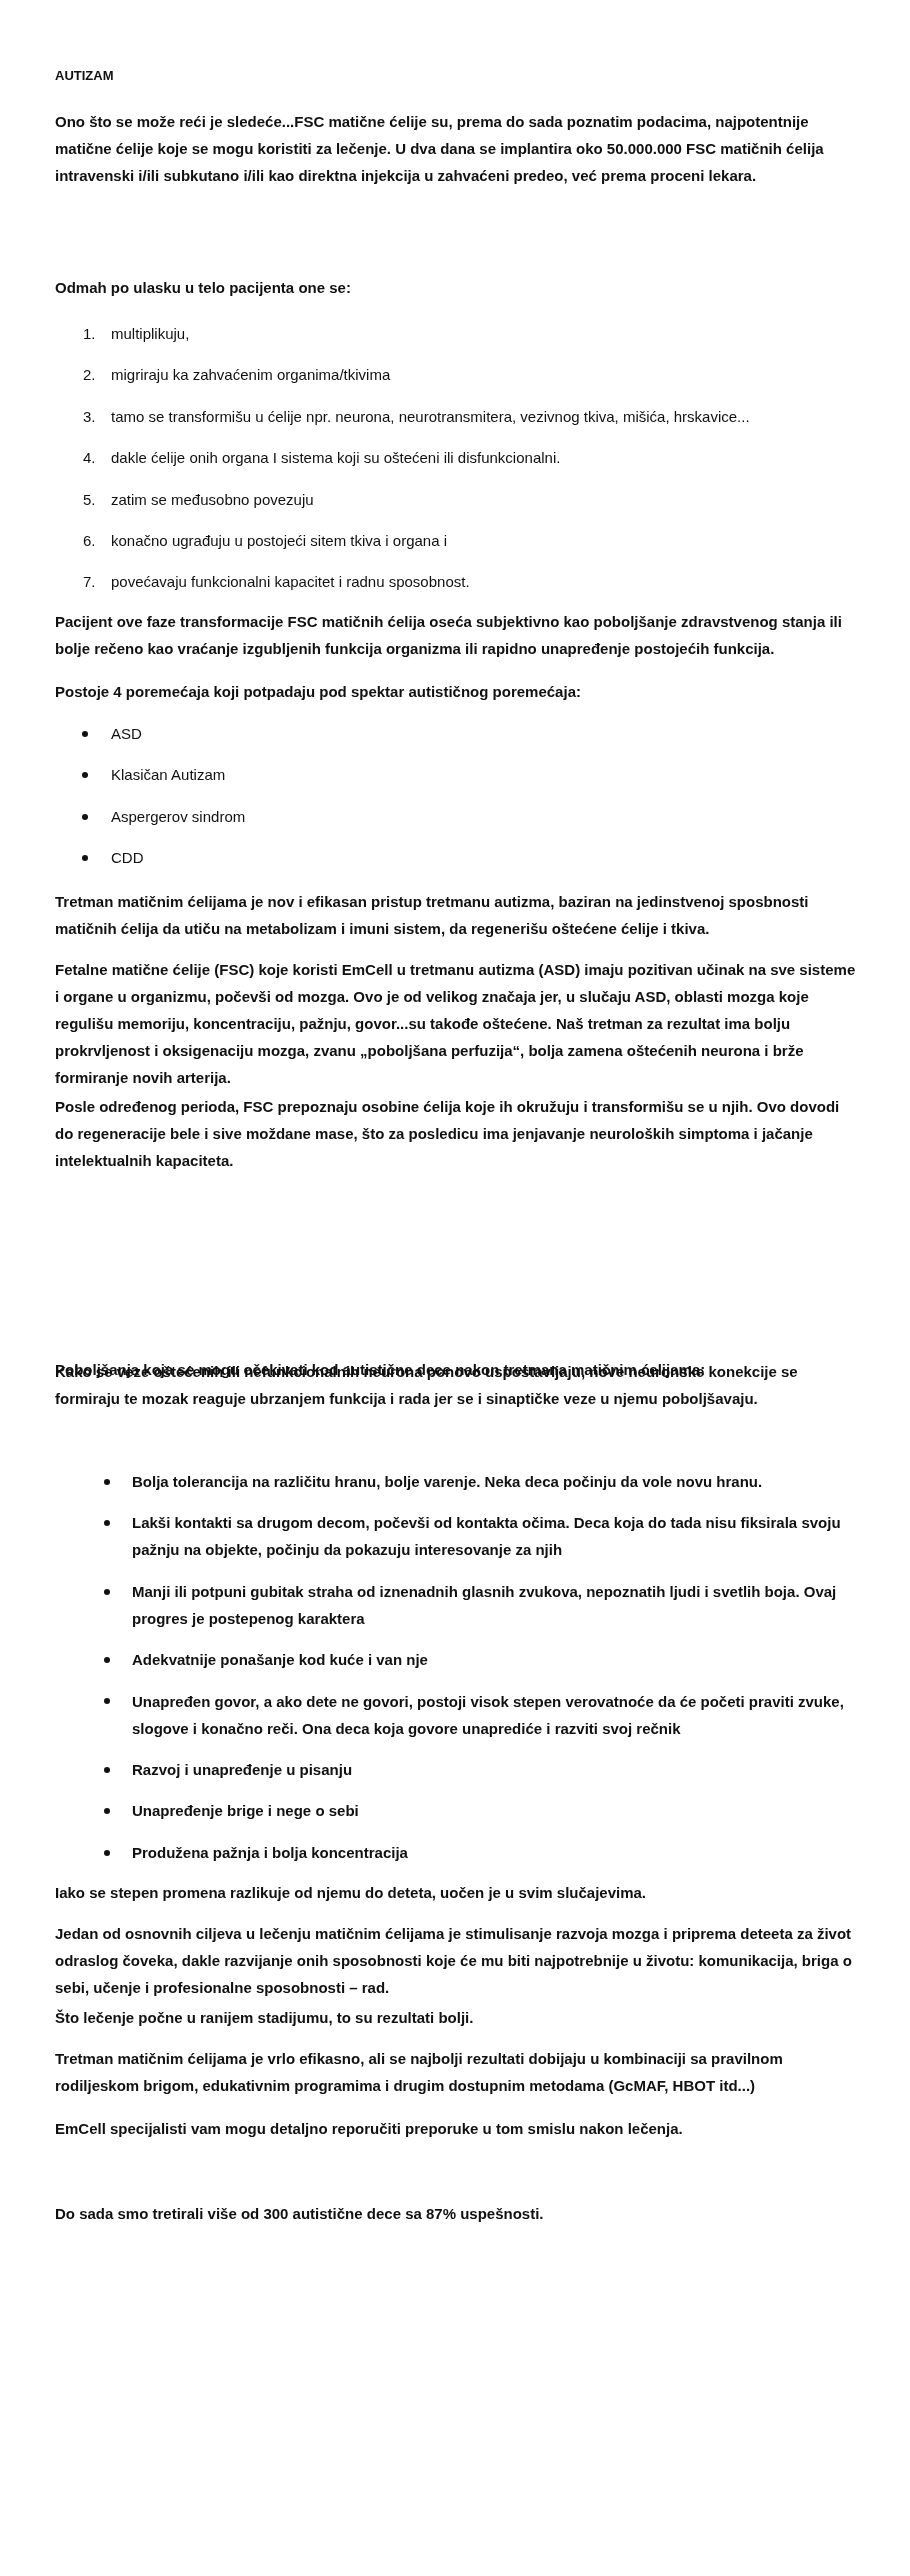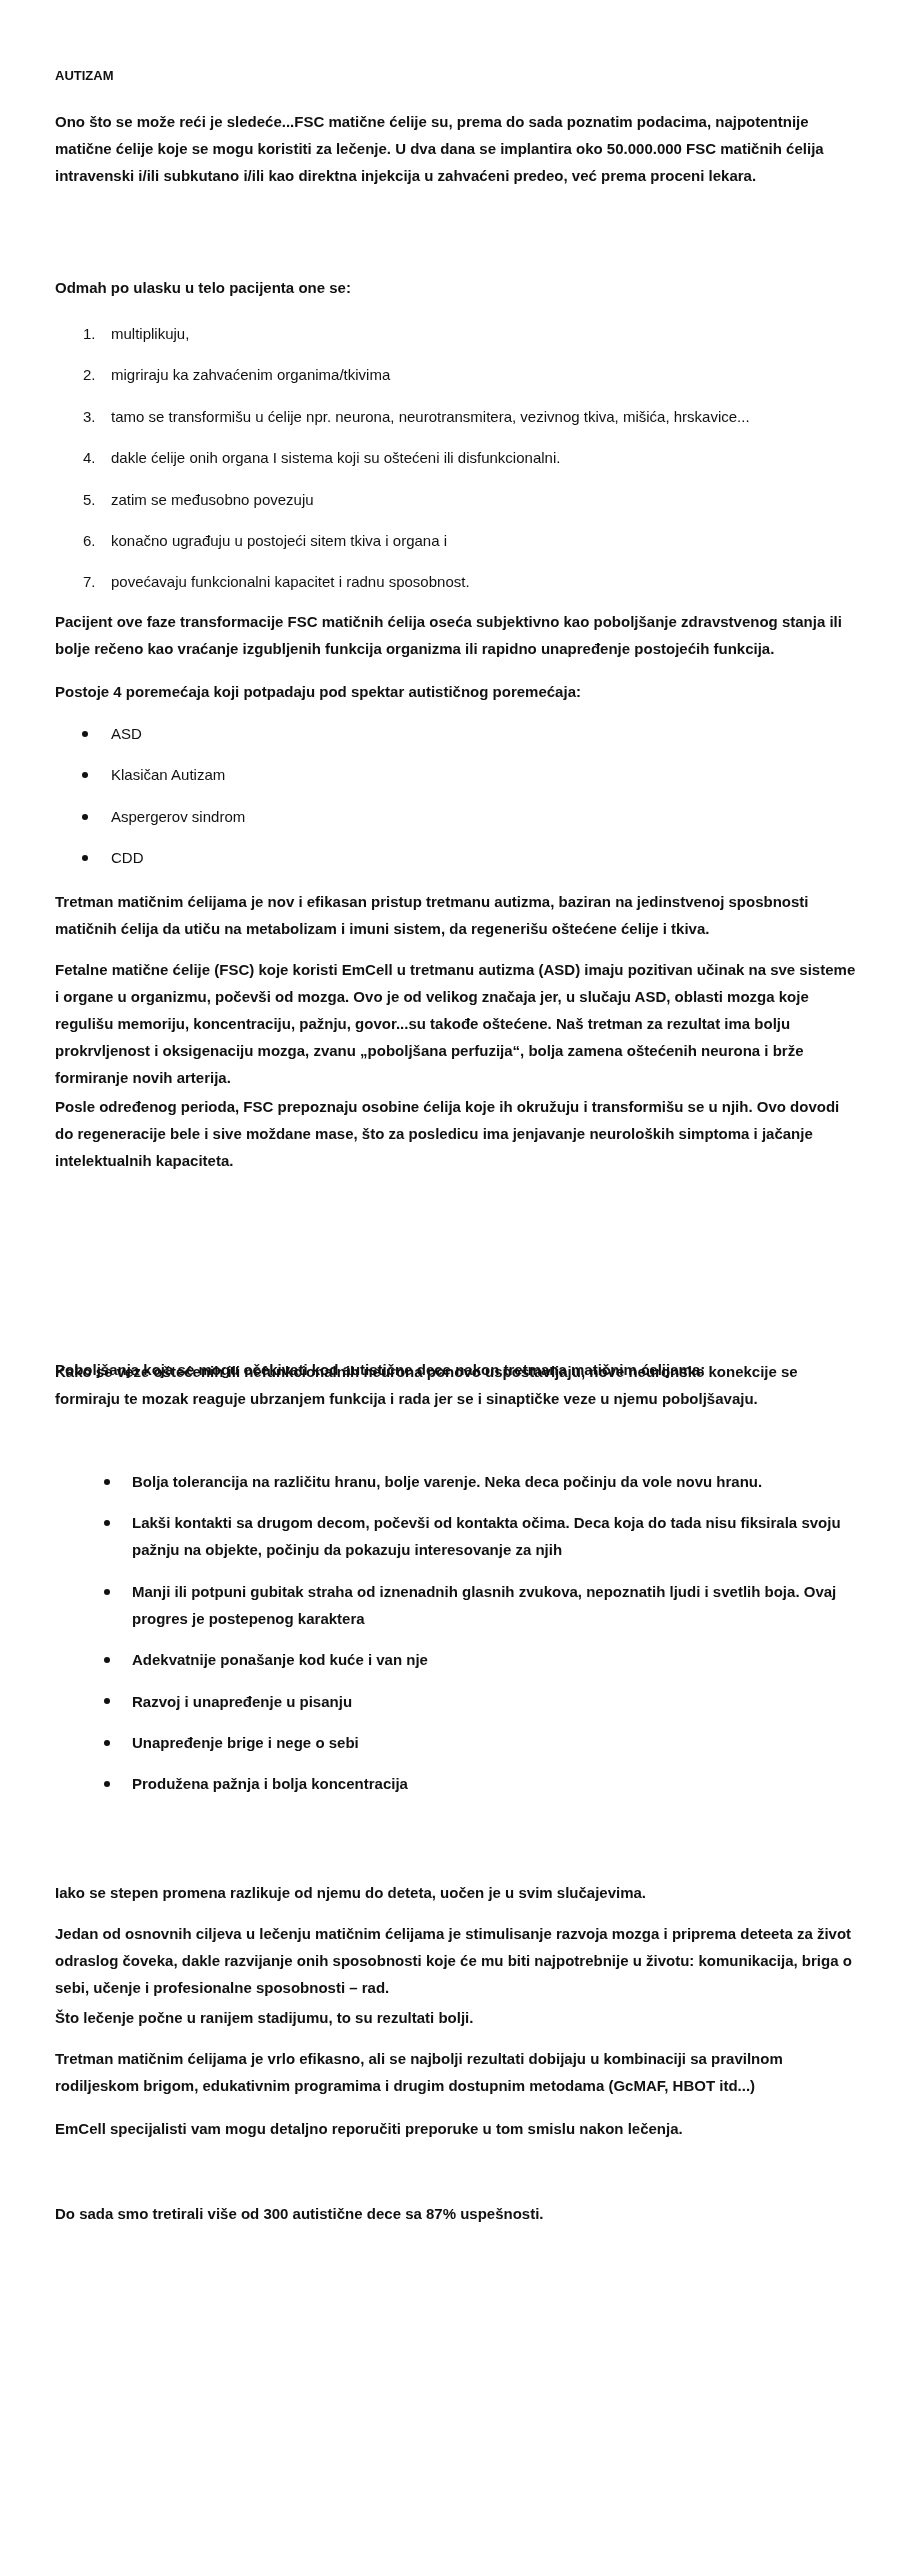--- a/index.html
+++ b/index.html
@@ -75,20 +75,21 @@
 
   <p class="abs" style="top:1358px;">Kako se veze oštećenih ili nefunkcionalnih neurona ponovo uspostavljaju, nove neuronske konekcije se formiraju te mozak reaguje ubrzanjem funkcija i rada jer se i sinaptičke veze u njemu poboljšavaju.</p>
 
   <p class="abs" style="top:1356px;">Poboljšanja koja se mogu očekivati kod autistične dece nakon tretmana matičnim ćelijama:</p>
 
   <ul class="abs dot-list2" style="top:1468px; line-height:27px;font-weight:bold;">
     <li class="dot-item"><span class="marker"><span class="bullet-dot"></span></span><span>Bolja tolerancija na različitu hranu, bolje varenje. Neka deca počinju da vole novu hranu.</span></li>
     <li class="dot-item"><span class="marker"><span class="bullet-dot"></span></span><span>Lakši kontakti sa drugom decom, počevši od kontakta očima. Deca koja do tada nisu fiksirala svoju pažnju na objekte, počinju da pokazuju interesovanje za njih</span></li>
     <li class="dot-item"><span class="marker"><span class="bullet-dot"></span></span><span>Manji ili potpuni gubitak straha od iznenadnih glasnih zvukova, nepoznatih ljudi i svetlih boja. Ovaj progres je postepenog karaktera</span></li>
     <li class="dot-item"><span class="marker"><span class="bullet-dot"></span></span><span>Adekvatnije ponašanje kod kuće i van nje</span></li>
+    <li class="dot-item"><span class="marker"><span class="bullet-dot"></span></span><span>Unapređen govor, a ako dete ne govori, postoji visok stepen verovatnoće da će početi praviti zvuke, slogove i konačno reči. Ona deca koja govore unaprediće i razviti svoj rečnik</span></li>
     <li class="dot-item"><span class="marker"><span class="bullet-dot"></span></span><span>Razvoj i unapređenje u pisanju</span></li>
     <li class="dot-item"><span class="marker"><span class="bullet-dot"></span></span><span>Unapređenje brige i nege o sebi</span></li>
     <li class="dot-item"><span class="marker"><span class="bullet-dot"></span></span><span>Produžena pažnja i bolja koncentracija</span></li>
   </ul>
 
   <p class="abs" style="top:1879px;">Iako se stepen promena razlikuje od njemu do deteta, uočen je u svim slučajevima.</p>
 
   <p class="abs" style="top:1920px;">Jedan od osnovnih ciljeva u lečenju matičnim ćelijama je stimulisanje razvoja mozga i priprema deteeta za život odraslog čoveka, dakle razvijanje onih sposobnosti koje će mu biti najpotrebnije u životu: komunikacija, briga o sebi, učenje i profesionalne sposobnosti – rad.</p>
 
   <p class="abs" style="top:2004px;">Što lečenje počne u ranijem stadijumu, to su rezultati bolji.</p>

